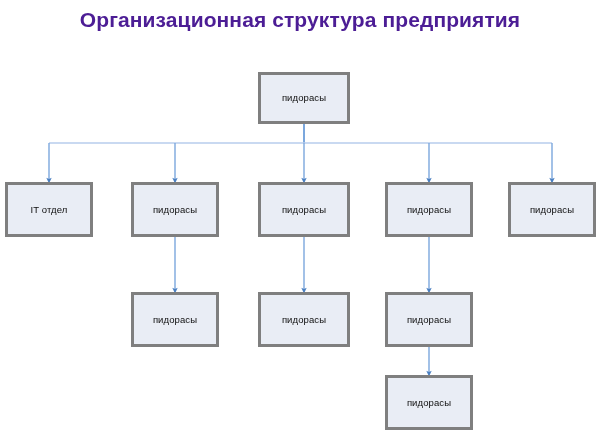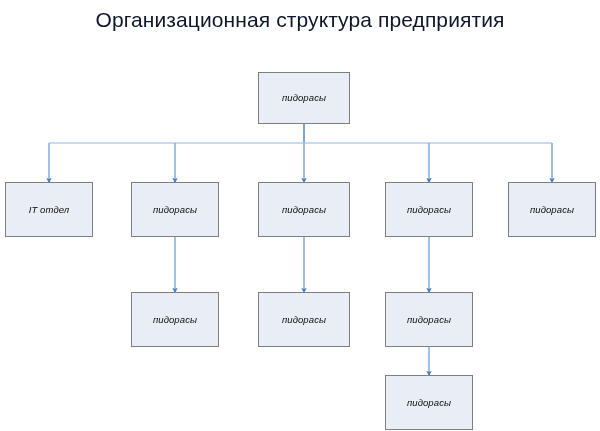--- a/index.html
+++ b/index.html
@@ -23,47 +23,46 @@
   }
 
   
   .chart-title {
     position: absolute;
     left: 0;
     top: 6px;
     width: 600px;
     text-align: center;
     font-size: 21px;
-    font-weight: 400;
+    font-weight: 700;
     line-height: 28px;
-    color: #0f172a;
+    color: #4c1d95;
     letter-spacing: 0.1px;
     white-space: nowrap;
   }
 
   
   #connectors {
     position: absolute;
     left: 0;
     top: 0;
     width: 600px;
     height: 431px;
     pointer-events: none;
   }
 
   
   .node {
     position: absolute;
     box-sizing: border-box;
     background: #e9edf5;
-    border: 1px solid #701a75;
+    border: 3px solid #701a75;
     display: flex;
     align-items: center;
     justify-content: center;
-    font-style: italic;
   }
   .node-label {
     font-size: 9.5px;
     line-height: 12px;
     color: #0d0d0d;
     text-align: center;
     white-space: nowrap;
     letter-spacing: 0.1px;
   }
 </style>

